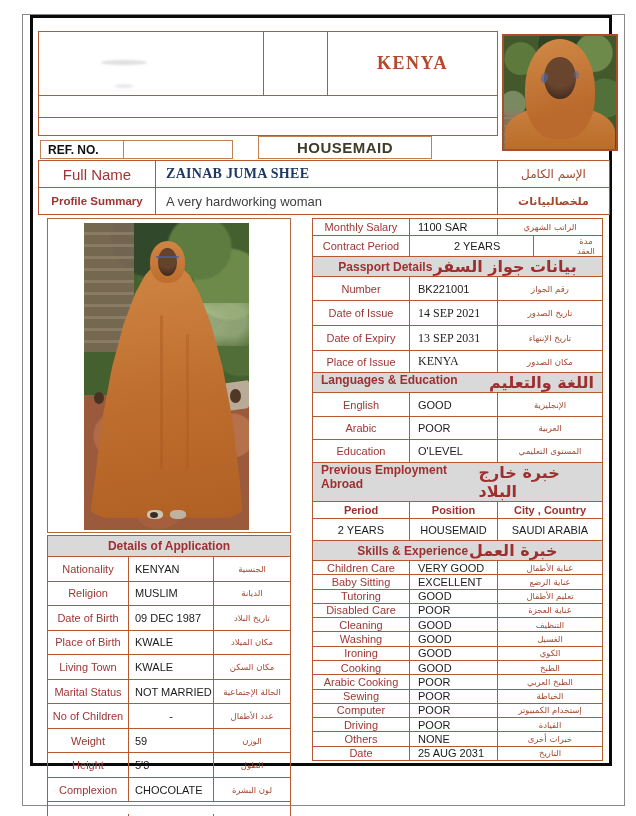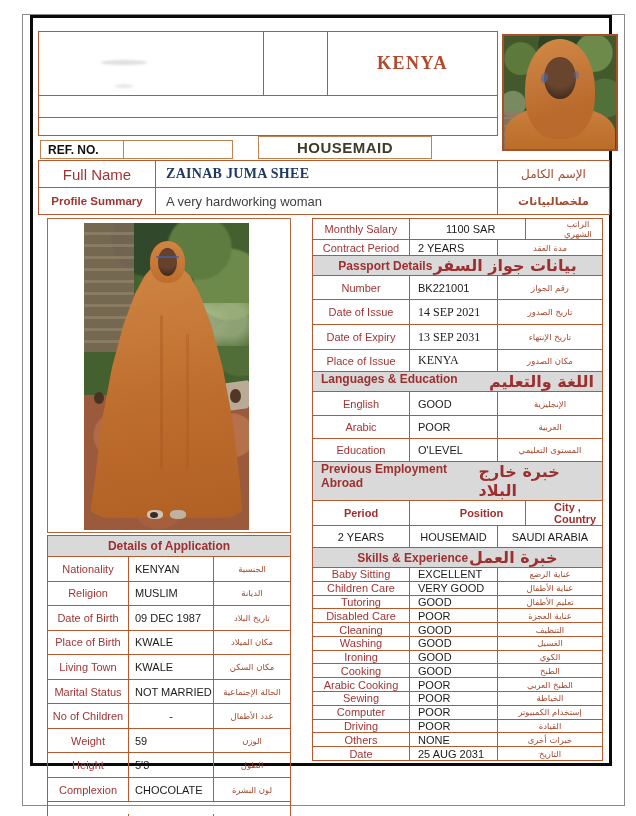--- a/index.html
+++ b/index.html
@@ -151,21 +151,21 @@
   .ac3{flex:1;}
 
   
   .right-table{position:absolute;left:312px;top:218px;width:291px;height:543px;
         border:1px solid #b45a2e;box-sizing:border-box;display:flex;flex-direction:column;}
   .rrow{display:flex;border-bottom:1px solid #b45a2e;box-sizing:border-box;}
   .rrow:last-child{border-bottom:none;}
   .rc1{width:97px;border-right:1px solid #b45a2e;}
   .rc2{width:88px;border-right:1px solid #b45a2e;}
   .rc3{flex:1;}
-  .h16{flex:0 0 16px;} .h17{flex:0 0 17px;gap:28px;} .h18{flex:0 0 18px;} .h19{flex:0 0 19px;}
+  .h16{flex:0 0 16px;gap:36px;} .h17{flex:0 0 17px;} .h18{flex:0 0 18px;} .h19{flex:0 0 19px;}
   .h22{flex:0 0 22px;} .h23{flex:0 0 23px;} .h24{flex:0 0 24px;} .h25{flex:0 0 25px;}
   .grow{flex:1 1 0;}
   .emp-colhead{font-weight:bold;font-size:11px;color:#9e2f2f;justify-content:center;padding-left:0;}
 </style>
 </head>
 <body>
 
 <div class="page">
   <div class="outer-border"></div>
   <div class="black-frame"></div>
@@ -379,30 +379,30 @@
       <div class="cell val center rc1">2 YEARS</div>
       <div class="cell val center rc2">HOUSEMAID</div>
       <div class="cell val center rc3">SAUDI ARABIA</div>
     </div>
 
     <div class="rrow h18 sec-head sec-center">
       <span class="en">Skills &amp; Experience</span>
       <span class="ar">خبرة العمل</span>
     </div>
     <div class="rrow grow">
+      <div class="cell lab rc1">Children Care</div>
+      <div class="cell val rc2">VERY GOOD</div>
+      <div class="cell arb rc3">عناية الأطفال</div>
+    </div>
+    <div class="rrow grow">
       <div class="cell lab rc1">Baby Sitting</div>
       <div class="cell val rc2">EXCELLENT</div>
       <div class="cell arb rc3">عناية الرضع</div>
     </div>
     <div class="rrow grow">
-      <div class="cell lab rc1">Children Care</div>
-      <div class="cell val rc2">VERY GOOD</div>
-      <div class="cell arb rc3">عناية الأطفال</div>
-    </div>
-    <div class="rrow grow">
       <div class="cell lab rc1">Tutoring</div>
       <div class="cell val rc2">GOOD</div>
       <div class="cell arb rc3">تعليم الأطفال</div>
     </div>
     <div class="rrow grow">
       <div class="cell lab rc1">Disabled Care</div>
       <div class="cell val rc2">POOR</div>
       <div class="cell arb rc3">عناية العجزة</div>
     </div>
     <div class="rrow grow">

